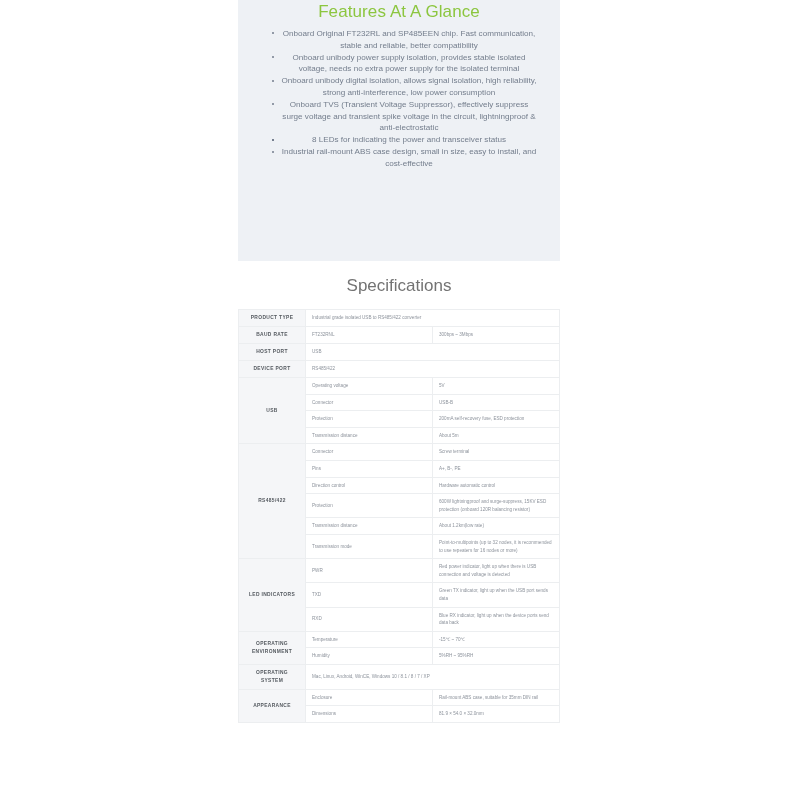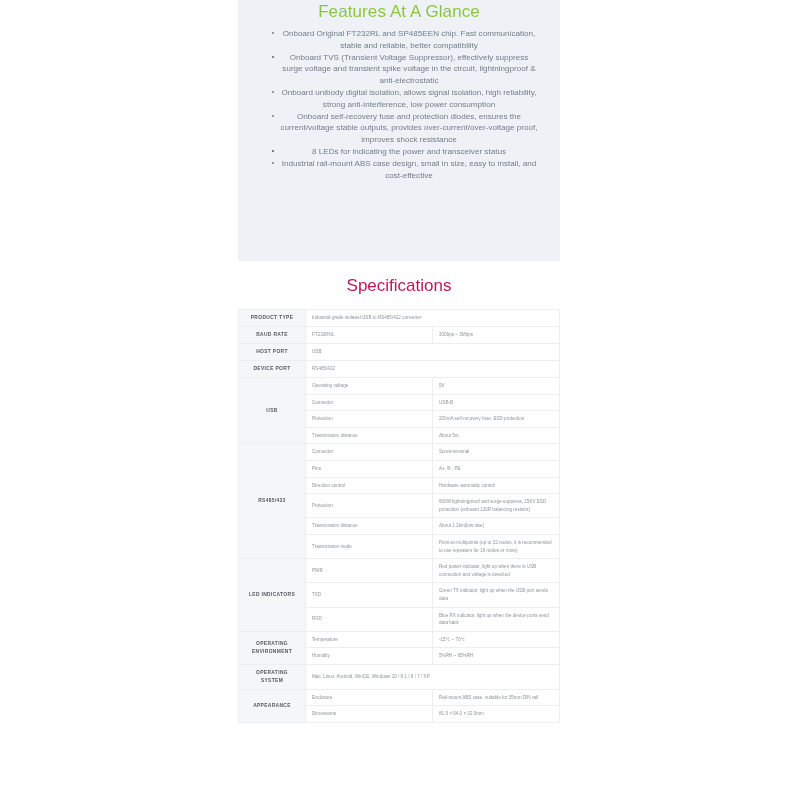--- a/index.html
+++ b/index.html
@@ -66,21 +66,21 @@
     display: block;
   }
 
   
   .spec-title {
     position: absolute;
     left: 238px;
     top: 275px;
     width: 322px;
     text-align: center;
-    color: #be185d;
+    color: #737373;
     font-size: 17px;
     font-weight: 400;
     margin: 0;
     line-height: 22px;
   }
 
   .spec-table {
     position: absolute;
     left: 238px;
     top: 309px;
@@ -119,24 +119,23 @@
 </style>
 </head>
 <body>
 
 <div class="page">
 
   <section class="features-panel">
     <h2 class="features-title">Features At A Glance</h2>
     <ul class="features-list">
         <li><span class="bullet"></span><span>Onboard Original FT232RL and SP485EEN chip. Fast communication, stable and reliable, better compatibility</span></li>
-        <li><span class="bullet"></span></li>
+        <li><span class="bullet"></span><span>Onboard unibody power supply isolation, provides stable isolated voltage, needs no extra power supply for the isolated terminal</span></li>
+        <li><span class="bullet"></span><span>Onboard unibody digital isolation, allows signal isolation, high reliability, strong anti-interference, low power consumption</span></li>
         <li><span class="bullet"></span><span>Onboard TVS (Transient Voltage Suppressor), effectively suppress surge voltage and transient spike voltage in the circuit, lightningproof &amp; anti-electrostatic</span></li>
-        <li><span class="bullet"></span><span>Onboard unibody digital isolation, allows signal isolation, high reliability, strong anti-interference, low power consumption</span></li>
-        <li><span class="bullet"></span><span>Onboard self-recovery fuse and protection diodes, ensures the current/voltage stable outputs, provides over-current/over-voltage proof, improves shock resistance</span></li>
         <li><span class="bullet"></span></li>
         <li><span class="bullet"></span></li>
         <li><span class="bullet"></span><span>8 LEDs for indicating the power and transceiver status</span></li>
         <li><span class="bullet"></span><span>Industrial rail-mount ABS case design, small in size, easy to install, and cost-effective</span></li>
       </ul>
   </section>
 
   <h2 class="spec-title">Specifications</h2>
 
   <table class="spec-table">

